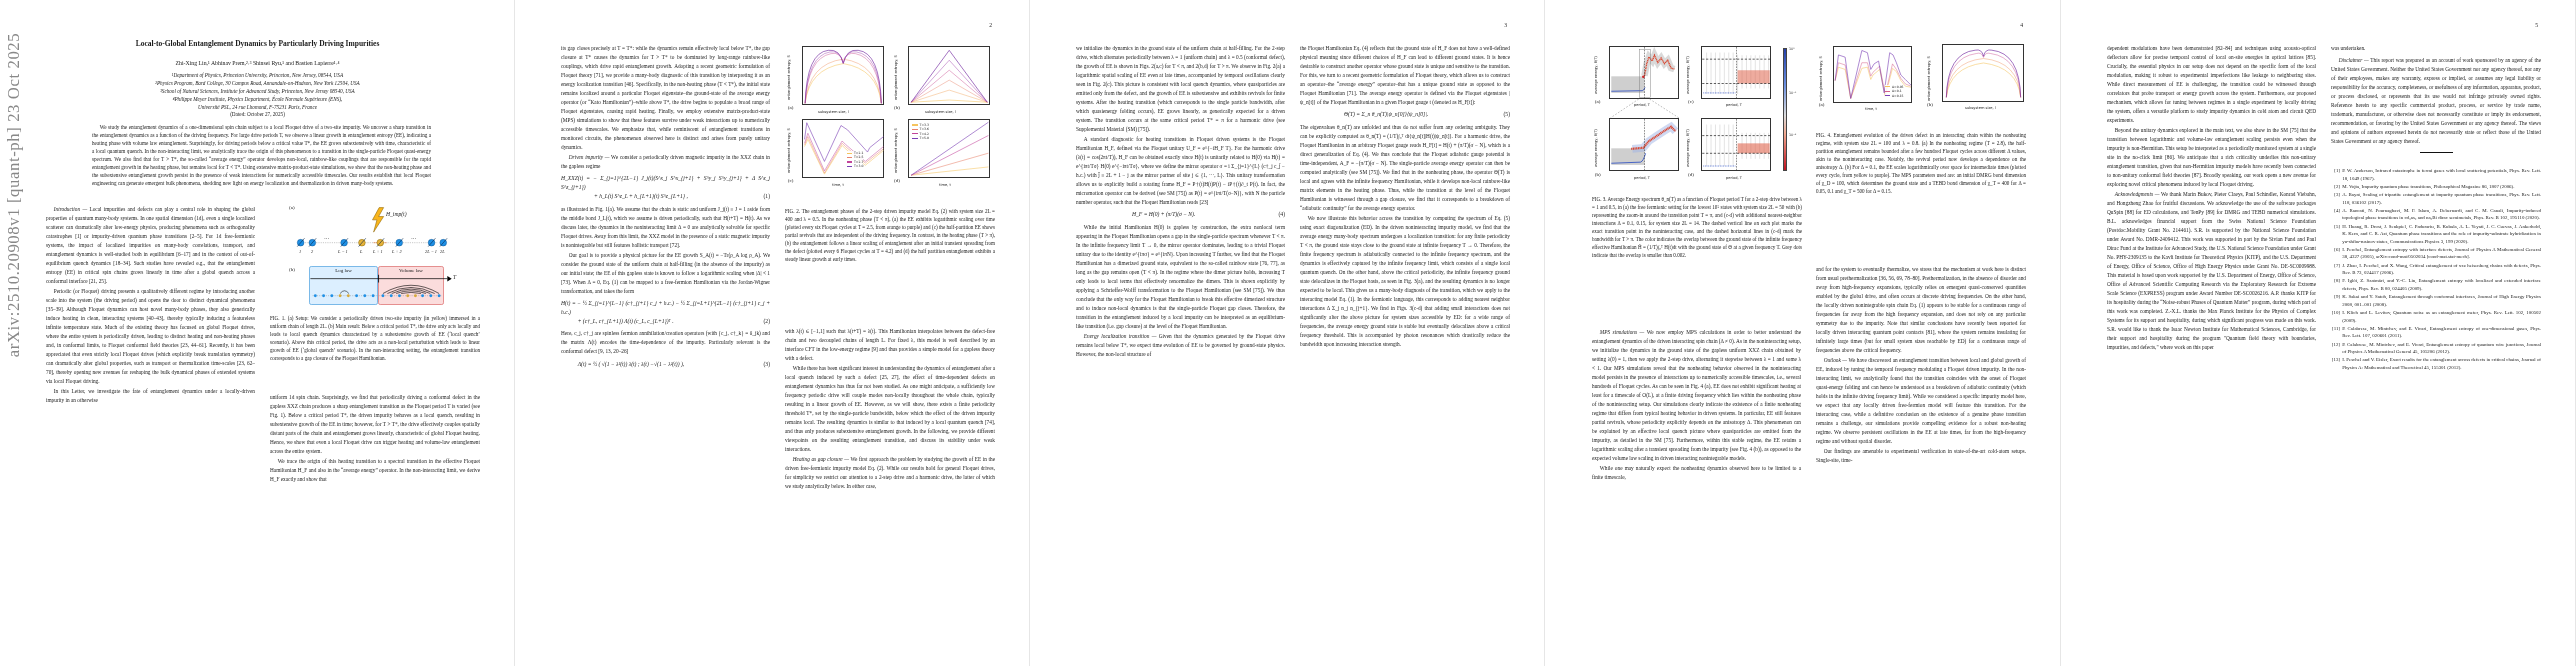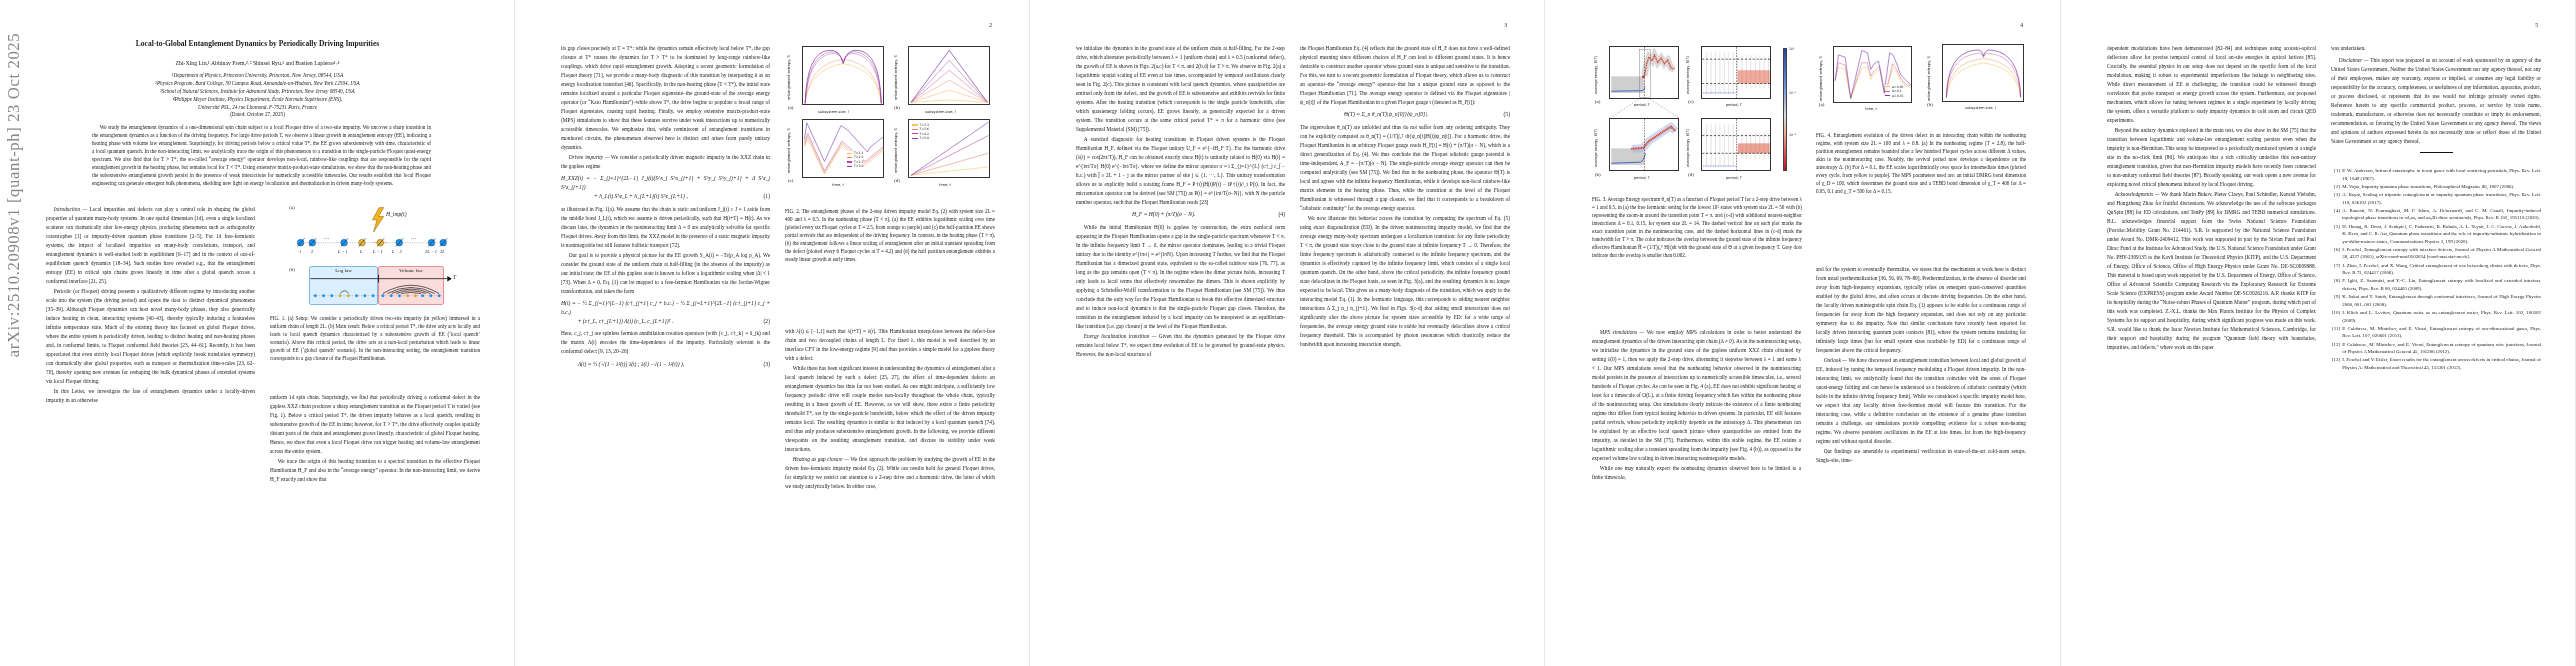--- a/index.html
+++ b/index.html
@@ -37,21 +37,21 @@
 .ref .rn{width:9px;flex:none;text-align:right}
 .rule{width:33px;height:0.6px;background:#111;margin:5.6px auto 14.5px}
 </style>
 </head>
 <body>
 
 <div class="page" style="left:0">
   <div class="arxiv">
       <span>arXiv:2510.20908v1  [quant-ph]  23 Oct 2025</span>
     </div>
-  <div class="title">Local-to-Global Entanglement Dynamics by Periodically Driving Impurities</div>
+  <div class="title">Local-to-Global Entanglement Dynamics by Particularly Driving Impurities</div>
   <div class="authors">Zhi-Xing Lin,¹ Abhinav Prem,²˒³ Shinsei Ryu,¹ and Bastien Lapierre¹˒⁴</div>
   <div class="affil">
     <div>¹Department of Physics, Princeton University, Princeton, New Jersey, 08544, USA</div>
     <div>²Physics Program, Bard College, 30 Campus Road, Annandale-on-Hudson, New York 12504, USA</div>
     <div>³School of Natural Sciences, Institute for Advanced Study, Princeton, New Jersey 08540, USA</div>
     <div>⁴Philippe Meyer Institute, Physics Department, École Normale Supérieure (ENS),</div>
     <div>Université PSL, 24 rue Lhomond, F-75231 Paris, France</div>
   </div>
   <div class="dated">(Dated: October 27, 2025)</div>
   <div class="abstract">We study the entanglement dynamics of a one-dimensional spin chain subject to a local Floquet drive of a two-site impurity. We uncover a sharp transition in the entanglement dynamics as a function of the driving frequency. For large drive periods T, we observe a linear growth in entanglement entropy (EE), indicating a heating phase with volume law entanglement. Surprisingly, for driving periods below a critical value T*, the EE grows subextensively with time, characteristic of a local quantum quench. In the non-interacting limit, we analytically trace the origin of this phenomenon to a transition in the single-particle Floquet quasi-energy spectrum. We also find that for T &gt; T*, the so-called “average energy” operator develops non-local, rainbow-like couplings that are responsible for the rapid entanglement growth in the heating phase, but remains local for T &lt; T*. Using extensive matrix-product-state simulations, we show that the non-heating phase and the subextensive entanglement growth persist in the presence of weak interactions for numerically accessible timescales. Our results establish that local Floquet engineering can generate emergent bulk phenomena, shedding new light on energy localization and thermalization in driven many-body systems.</div>

